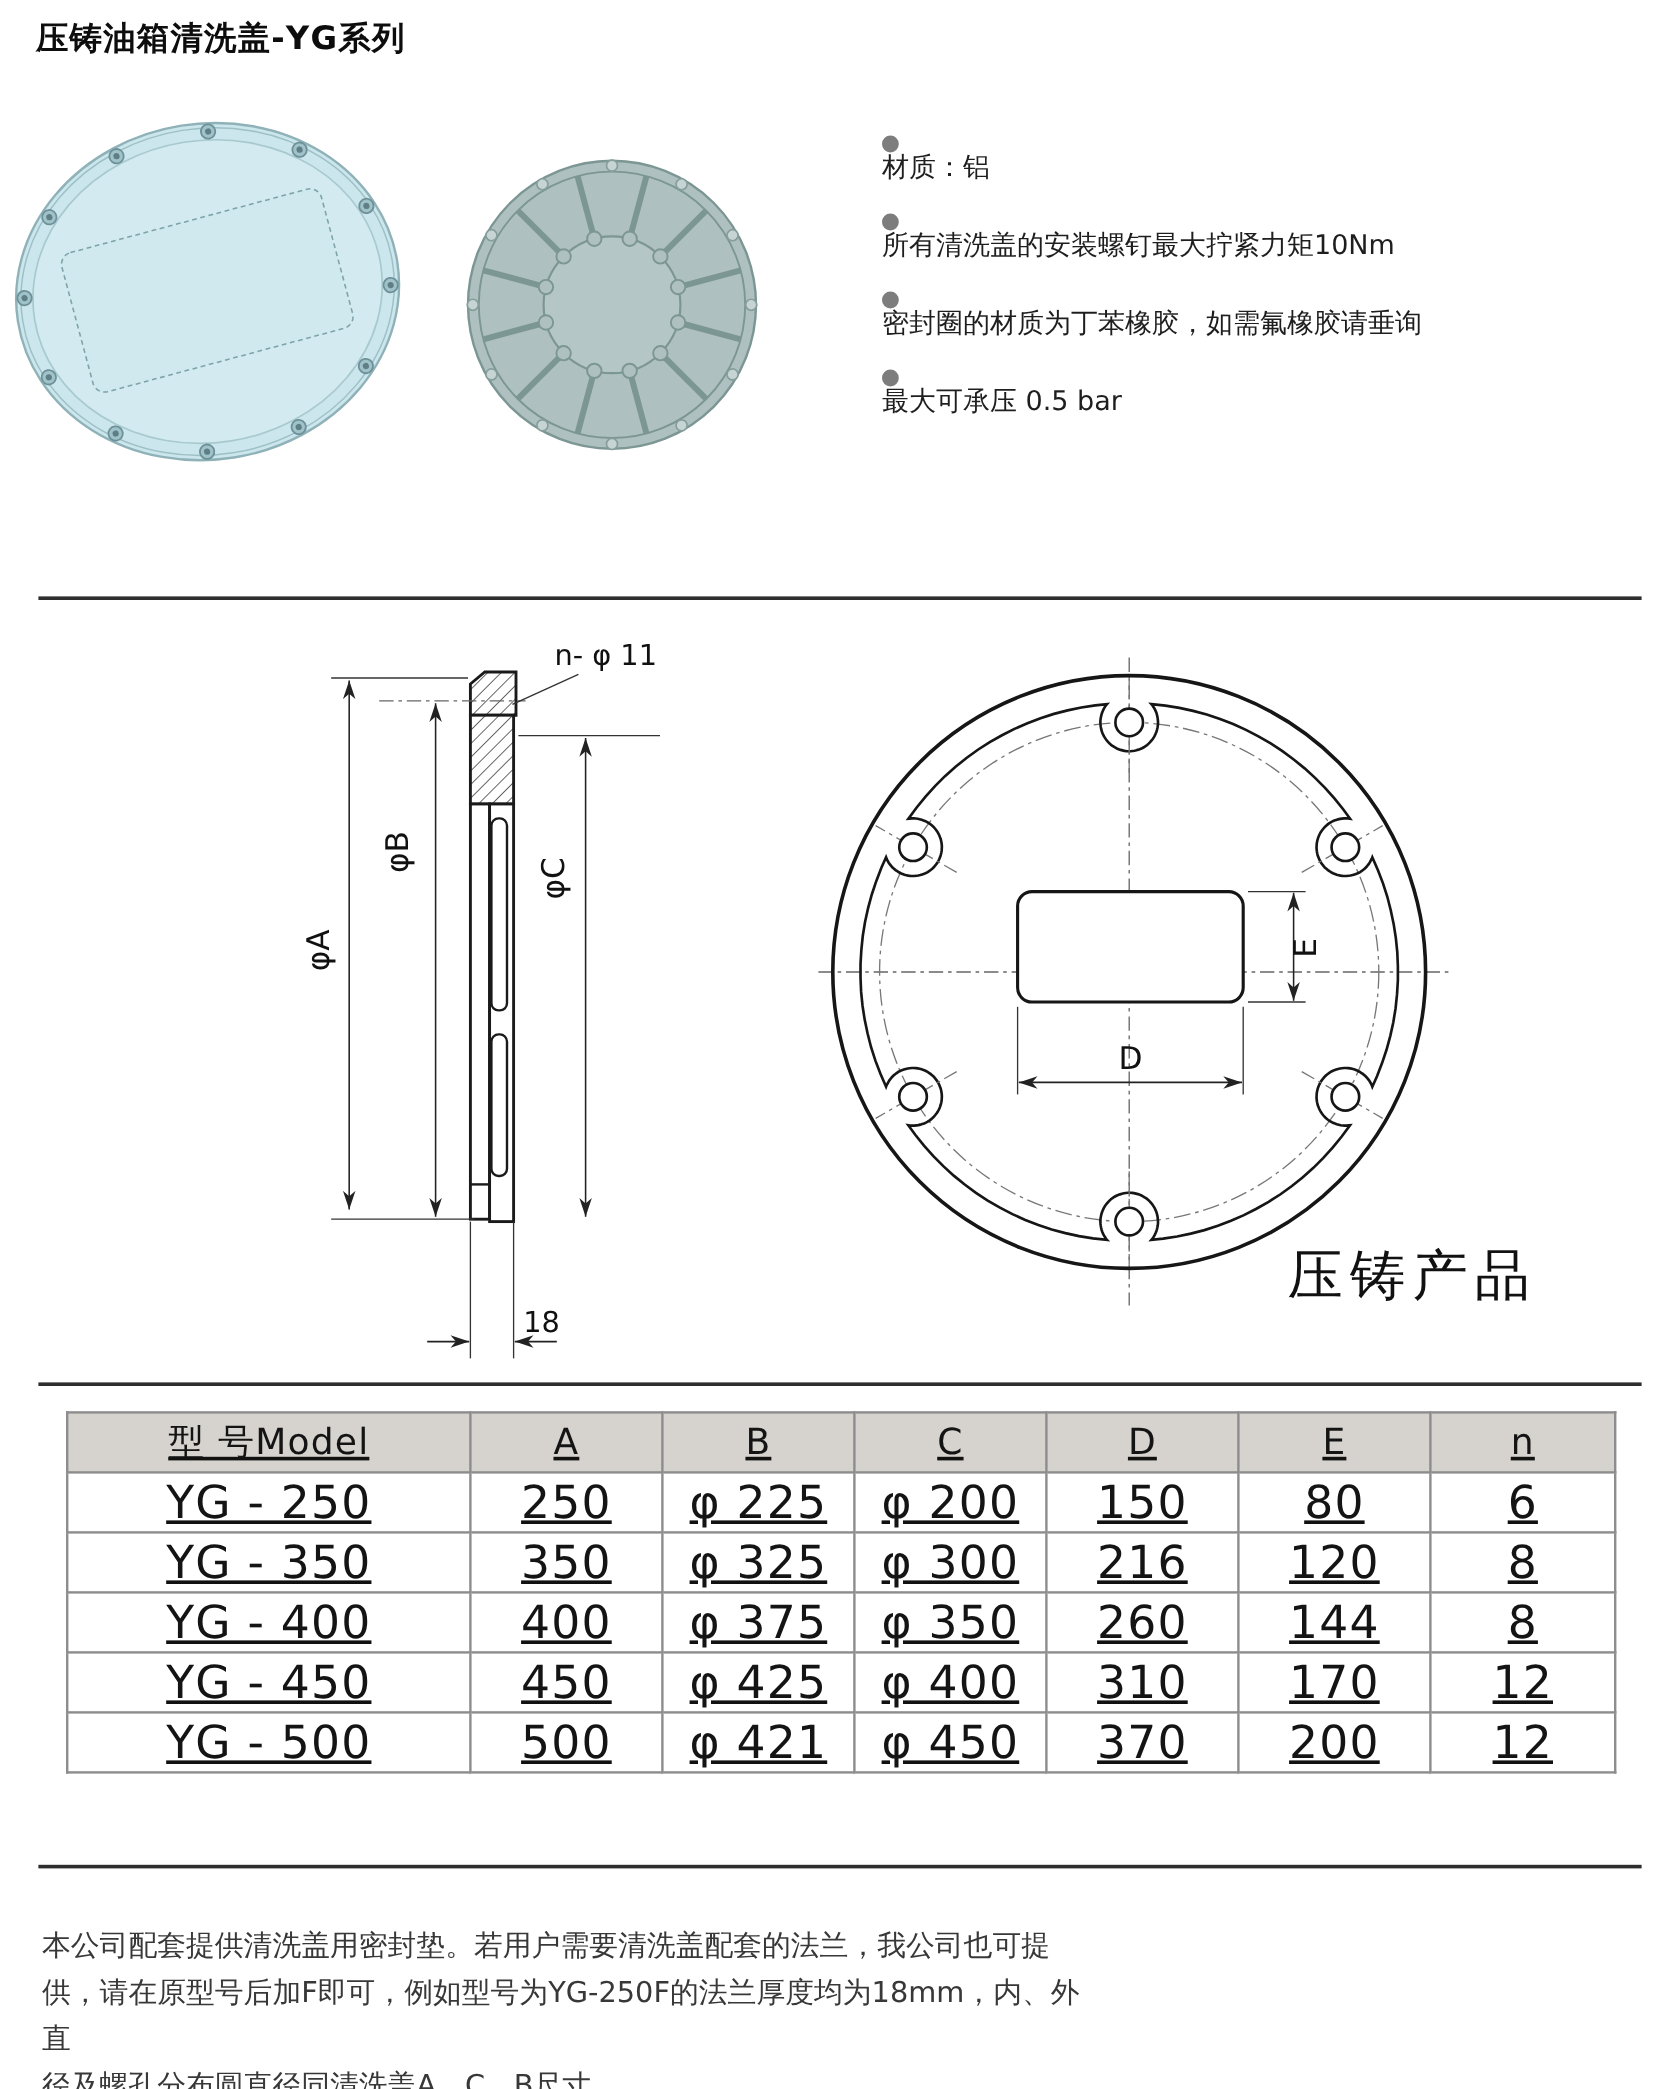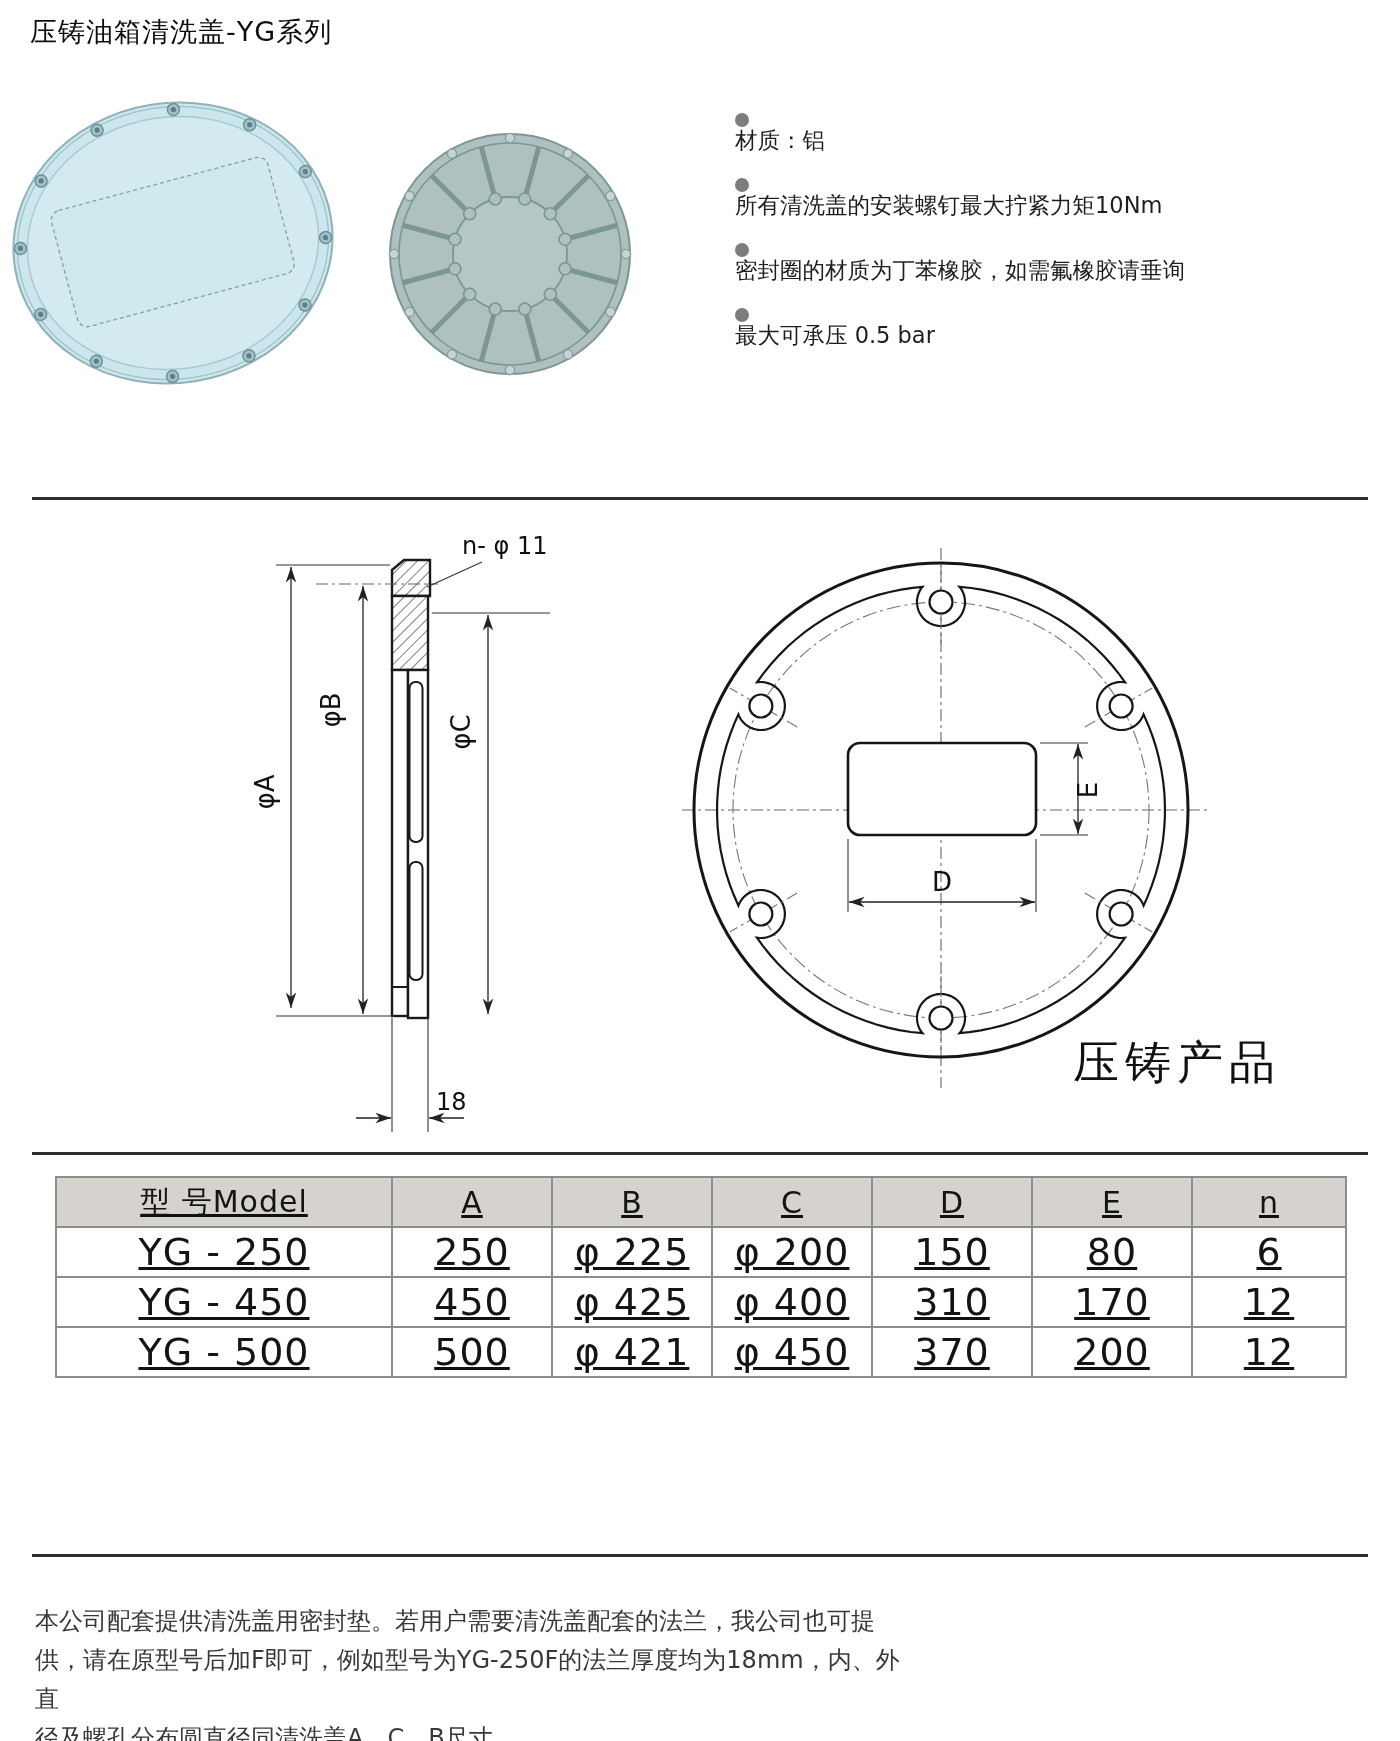--- a/index.html
+++ b/index.html
@@ -1,18 +1,18 @@
 <!DOCTYPE html>
 <html><head>
 <meta charset="utf-8">
 <style>
   html,body{margin:0;padding:0;background:#ffffff;}
   .page{position:relative;width:1400px;height:1741px;background:#fff;overflow:hidden;
         font-family:"DejaVu Sans","Liberation Sans",sans-serif;color:#111;}
-  .title{position:absolute;left:30px;top:14px;font-size:27px;font-weight:normal;letter-spacing:1px;color:#0d0d0d;}
+  .title{position:absolute;left:30px;top:14px;font-size:27px;font-weight:bold;letter-spacing:1px;color:#0d0d0d;}
   
   .bullets{position:absolute;left:735px;top:106px;width:650px;}
   .bullet{display:flex;align-items:flex-start;margin-bottom:17px;flex-direction:column;}
   .dot{width:14px;height:14px;border-radius:50%;background:#7d7d7d;margin:7px 16px 0 0;flex:0 0 14px;}
   .btxt{font-size:22.5px;line-height:27px;color:#1e1e1e;}
   
   .rule{position:absolute;left:32px;width:1336px;height:3px;background:#2e2e2e;}
   
   svg{position:absolute;overflow:visible;}
   svg text{fill:#111;}
@@ -238,20 +238,38 @@
     <tr>
       <td>YG - 250</td>
       <td>250</td>
       <td>φ 225</td>
       <td>φ 200</td>
       <td>150</td>
       <td>80</td>
       <td>6</td>
     </tr>
     <tr>
+      <td>YG - 350</td>
+      <td>350</td>
+      <td>φ 325</td>
+      <td>φ 300</td>
+      <td>216</td>
+      <td>120</td>
+      <td>8</td>
+    </tr>
+    <tr>
+      <td>YG - 400</td>
+      <td>400</td>
+      <td>φ 375</td>
+      <td>φ 350</td>
+      <td>260</td>
+      <td>144</td>
+      <td>8</td>
+    </tr>
+    <tr>
       <td>YG - 450</td>
       <td>450</td>
       <td>φ 425</td>
       <td>φ 400</td>
       <td>310</td>
       <td>170</td>
       <td>12</td>
     </tr>
     <tr>
       <td>YG - 500</td>

